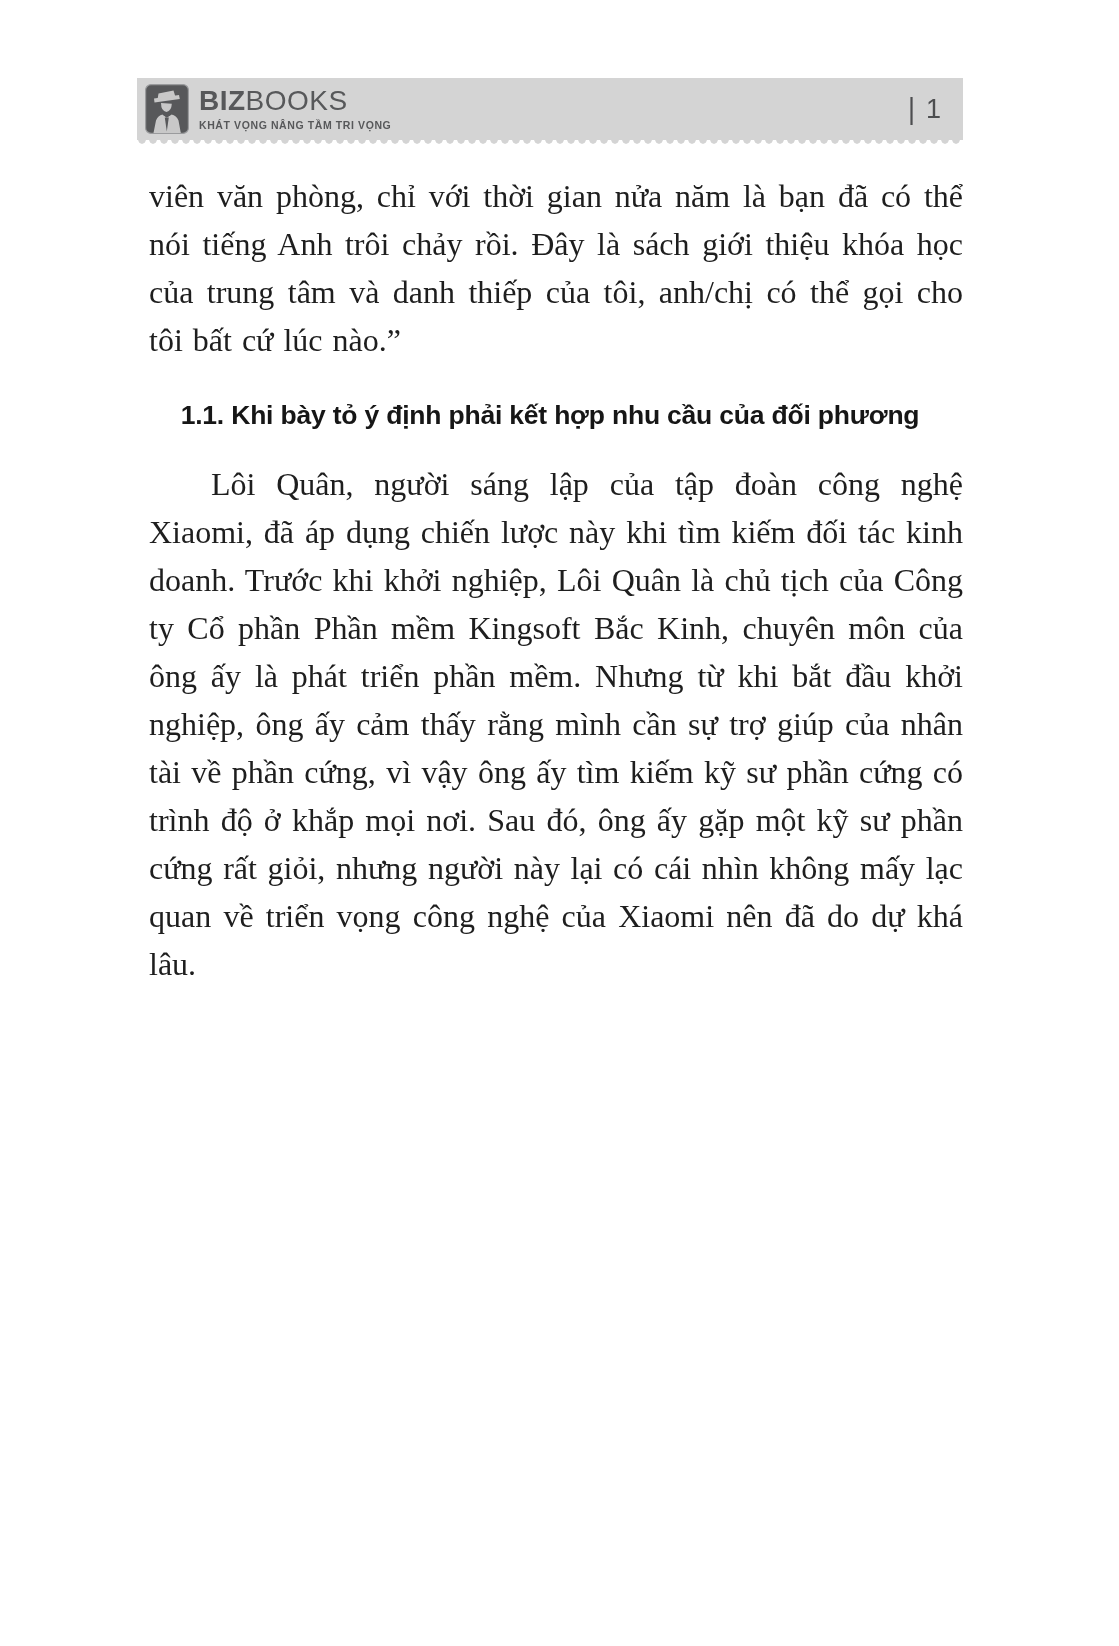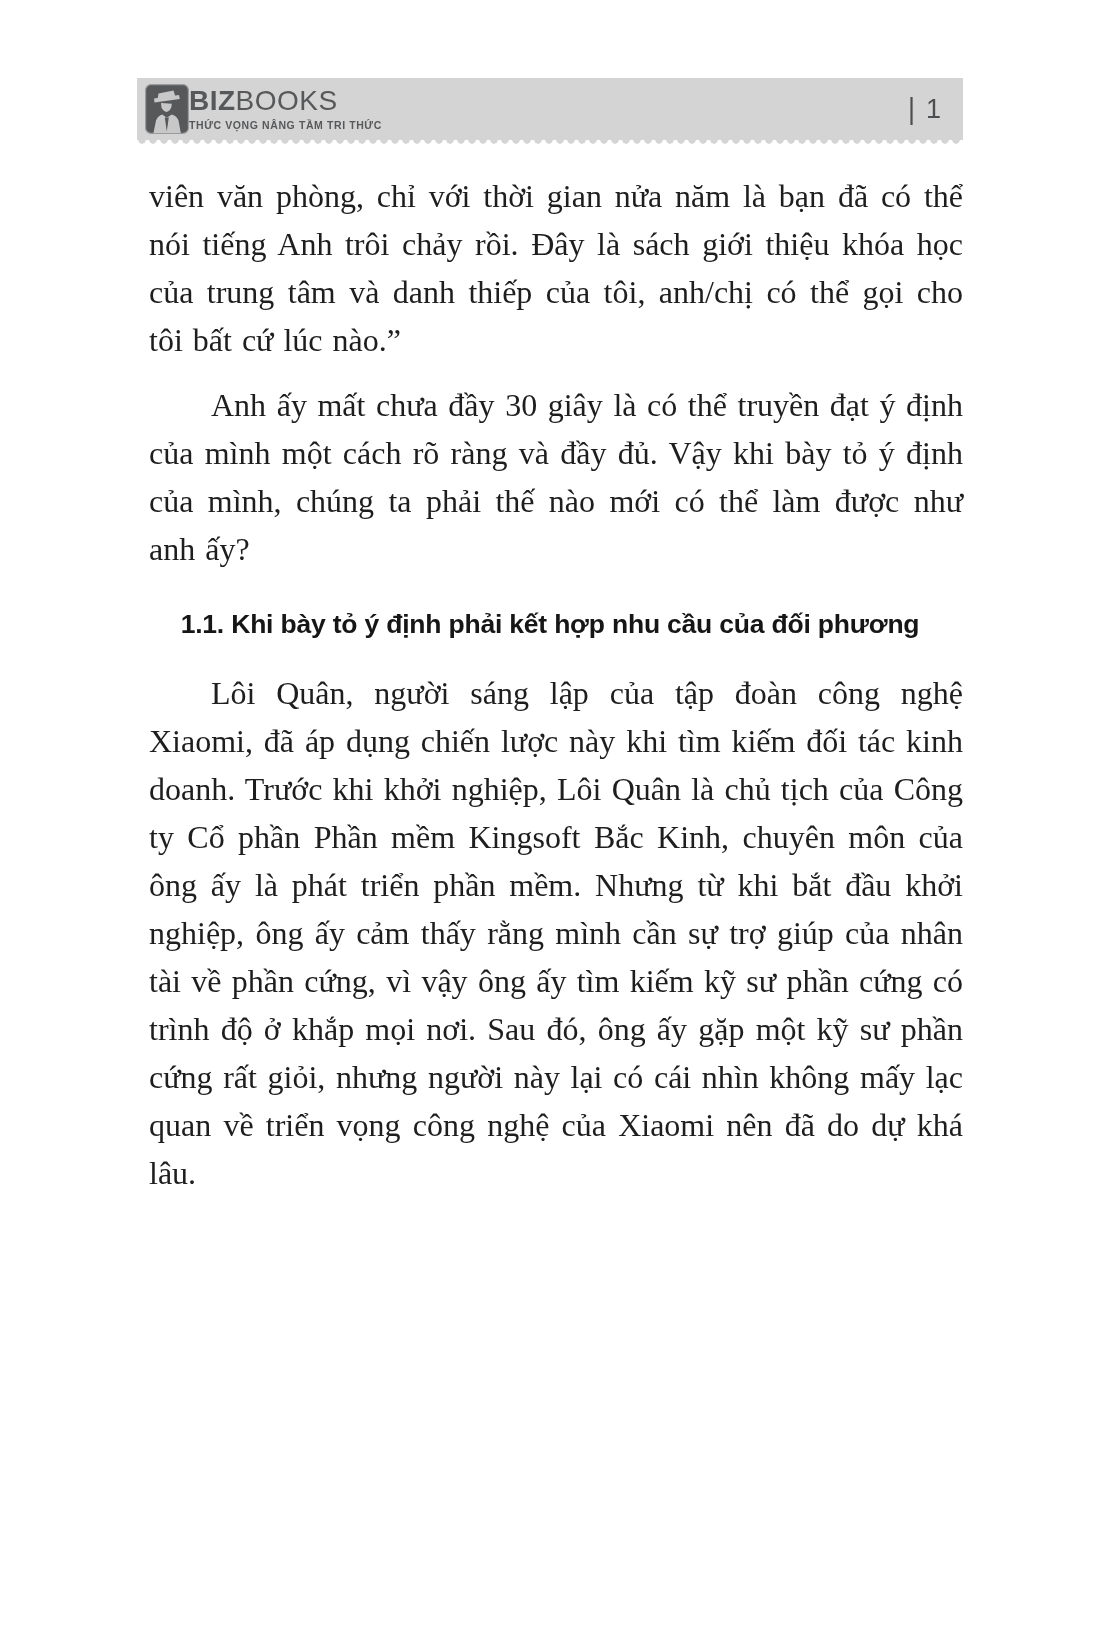--- a/index.html
+++ b/index.html
@@ -31,21 +31,21 @@
     content: "";
     position: absolute;
     left: 0;
     right: 0;
     top: 100%;
     height: 7px;
     background-image: radial-gradient(circle at 5px 0px, #d4d4d4 3.4px, rgba(0,0,0,0) 4px);
     background-size: 11px 7px;
     background-repeat: repeat-x;
   }
-  .logo { display: flex; align-items: center; }
+  .logo { display: flex; align-items: center; gap: 10px; }
   .logo-icon svg { display: block; }
   .logo-text { display: flex; flex-direction: column; justify-content: center; }
   .logo-title {
     font-family: "Liberation Sans", "DejaVu Sans", sans-serif;
     font-size: 28px;
     line-height: 1;
     color: #57585a;
     letter-spacing: 0.5px;
     white-space: nowrap;
   }
@@ -112,29 +112,28 @@
             <path d="M9 14.5 L34 11 L34.8 15 L9.5 18.5 Z"></path>
             <path d="M16 19 Q16 27 21.5 28 Q26.5 27 26.8 19.8 Z"></path>
             <path d="M8.5 49 L11 36.5 Q13 31.5 17.5 30.5 L21.8 33.5 L26.5 30.5 Q31.5 31.5 33.5 36.5 L35.8 49 Z"></path>
           </g>
           <path d="M19.8 33.5 L21.8 47.5 L23.8 33.5 Z" fill="#57585a"></path>
           <path d="M21.8 28 L17.5 30.5 L21.8 33.5 L26.5 30.5 Z" fill="#57585a"></path>
         </svg>
       </span>
       <div class="logo-text">
         <div class="logo-title"><span class="biz">BIZ</span><span class="books">BOOKS</span></div>
-        <div class="logo-tagline">THỨC VỌNG NÂNG TẦM TRI THỨC</div>
+        <div class="logo-tagline">KHÁT VỌNG NÂNG TẦM TRI VỌNG</div>
       </div>
     </div>
     <div class="page-number">
       <span class="pn-sep">|</span>
       <span class="pn-val">1</span>
     </div>
   </header>
 
   <main class="content">
     <p class="body-par">viên văn phòng, chỉ với thời gian nửa năm là bạn đã có thể nói tiếng Anh trôi chảy rồi. Đây là sách giới thiệu khóa học của trung tâm và danh thiếp của tôi, anh/chị có thể gọi cho tôi bất cứ lúc nào.”</p>
-    <p class="body-par indent">Anh ấy mất chưa đầy 30 giây là có thể truyền đạt ý định của mình một cách rõ ràng và đầy đủ. Vậy khi bày tỏ ý định của mình, chúng ta phải thế nào mới có thể làm được như anh ấy?</p>
     <h2 class="section-heading">1.1. Khi bày tỏ ý định phải kết hợp nhu cầu của đối phương</h2>
     <p class="body-par indent">Lôi Quân, người sáng lập của tập đoàn công nghệ Xiaomi, đã áp dụng chiến lược này khi tìm kiếm đối tác kinh doanh. Trước khi khởi nghiệp, Lôi Quân là chủ tịch của Công ty Cổ phần Phần mềm Kingsoft Bắc Kinh, chuyên môn của ông ấy là phát triển phần mềm. Nhưng từ khi bắt đầu khởi nghiệp, ông ấy cảm thấy rằng mình cần sự trợ giúp của nhân tài về phần cứng, vì vậy ông ấy tìm kiếm kỹ sư phần cứng có trình độ ở khắp mọi nơi. Sau đó, ông ấy gặp một kỹ sư phần cứng rất giỏi, nhưng người này lại có cái nhìn không mấy lạc quan về triển vọng công nghệ của Xiaomi nên đã do dự khá lâu.</p>
   </main>
 
 </div>
 
 </body></html>

